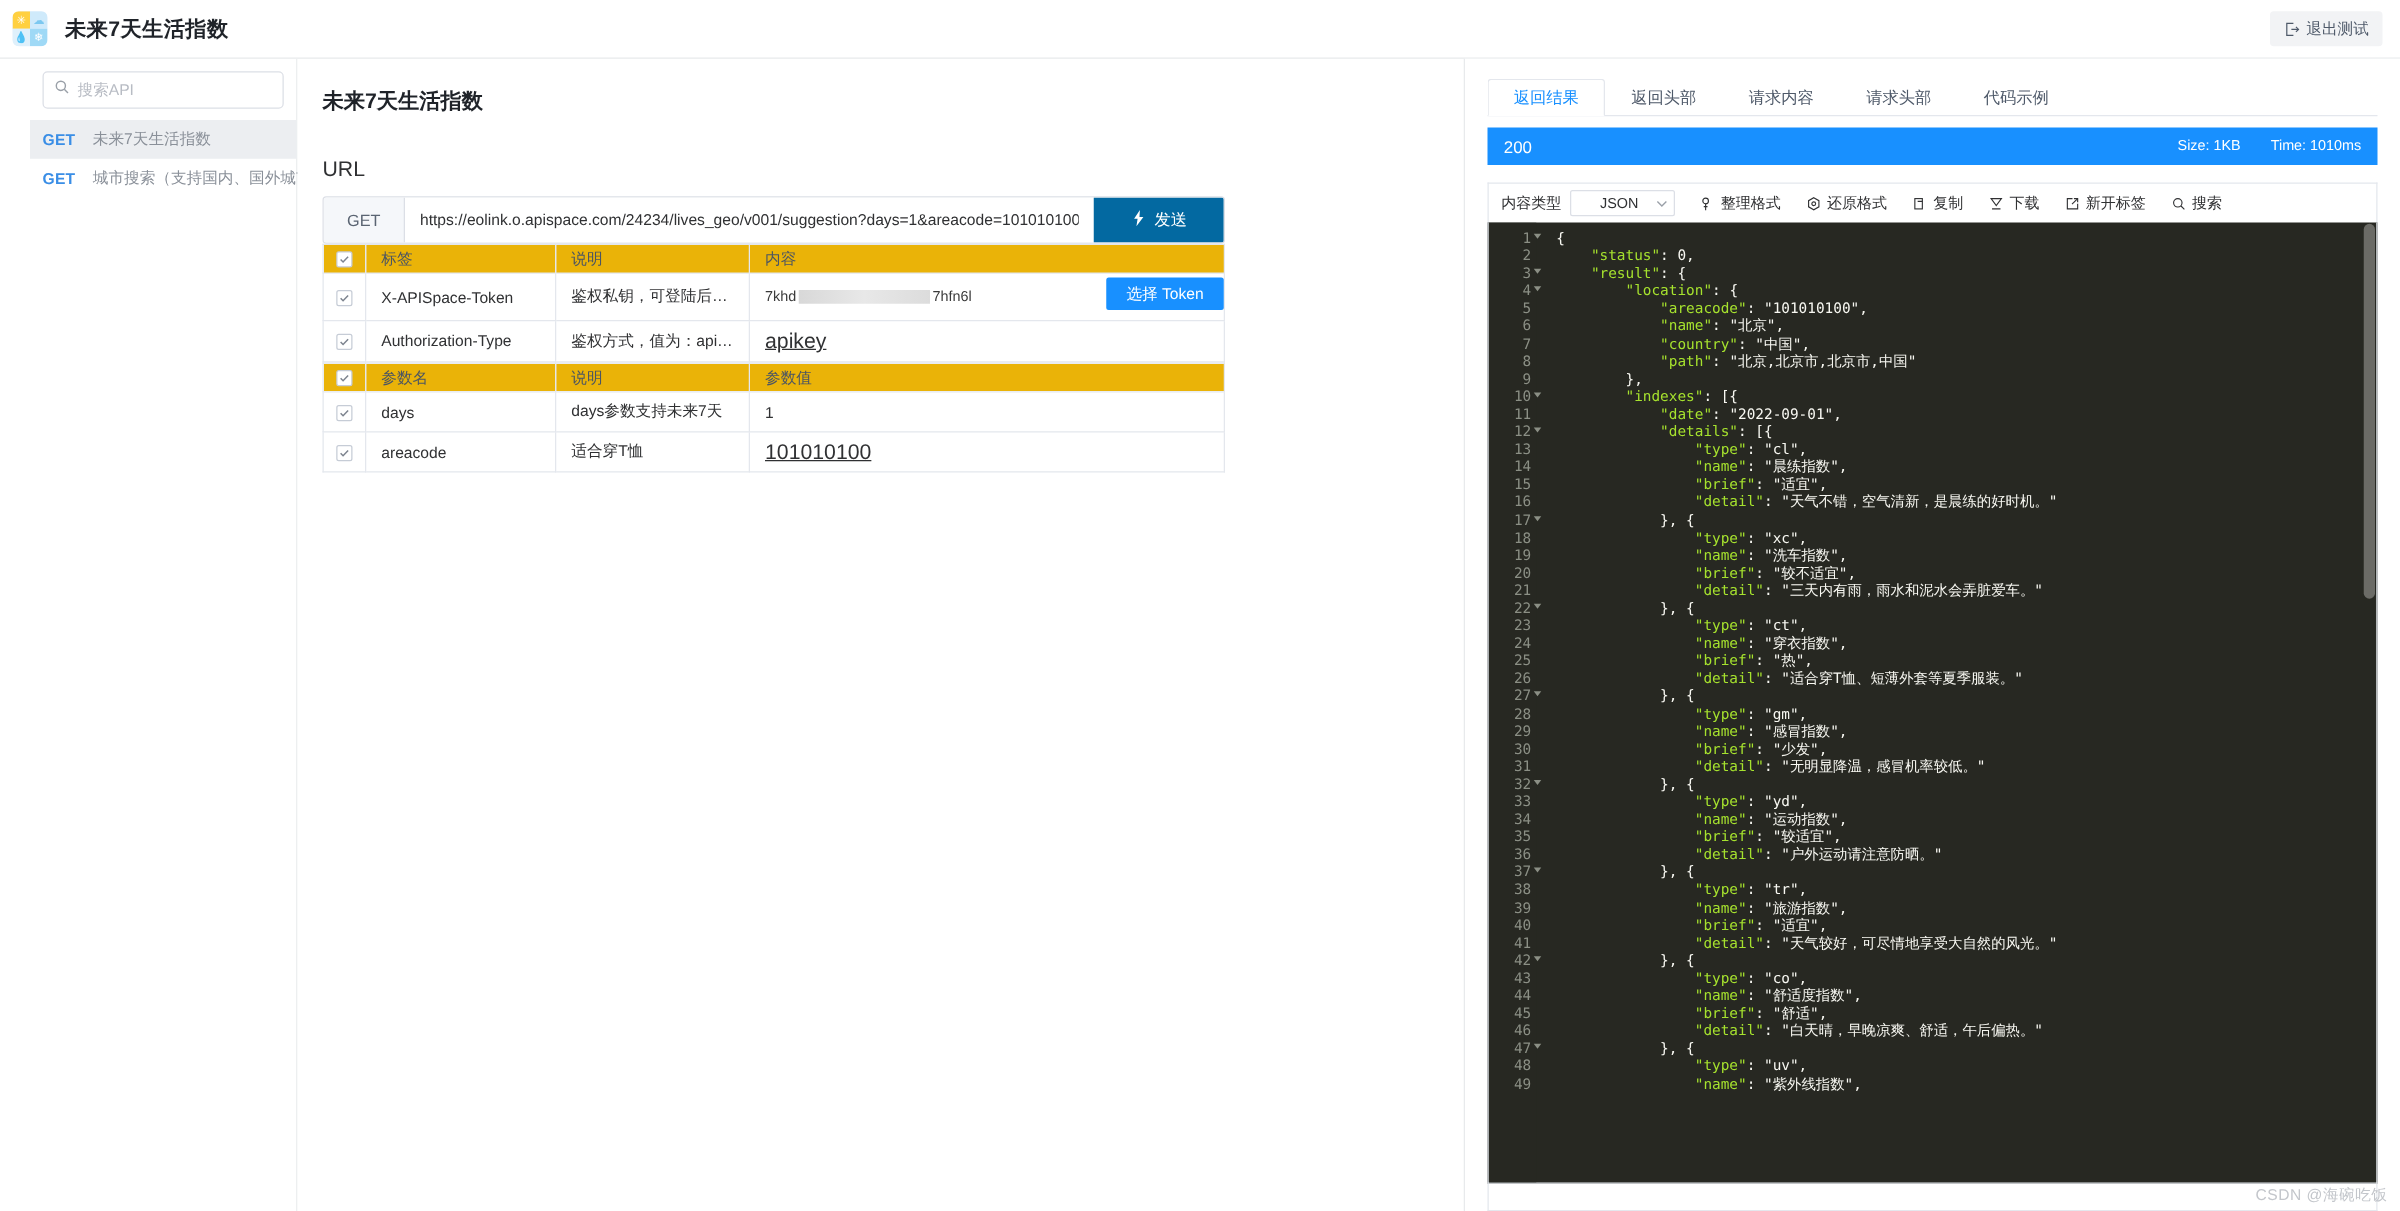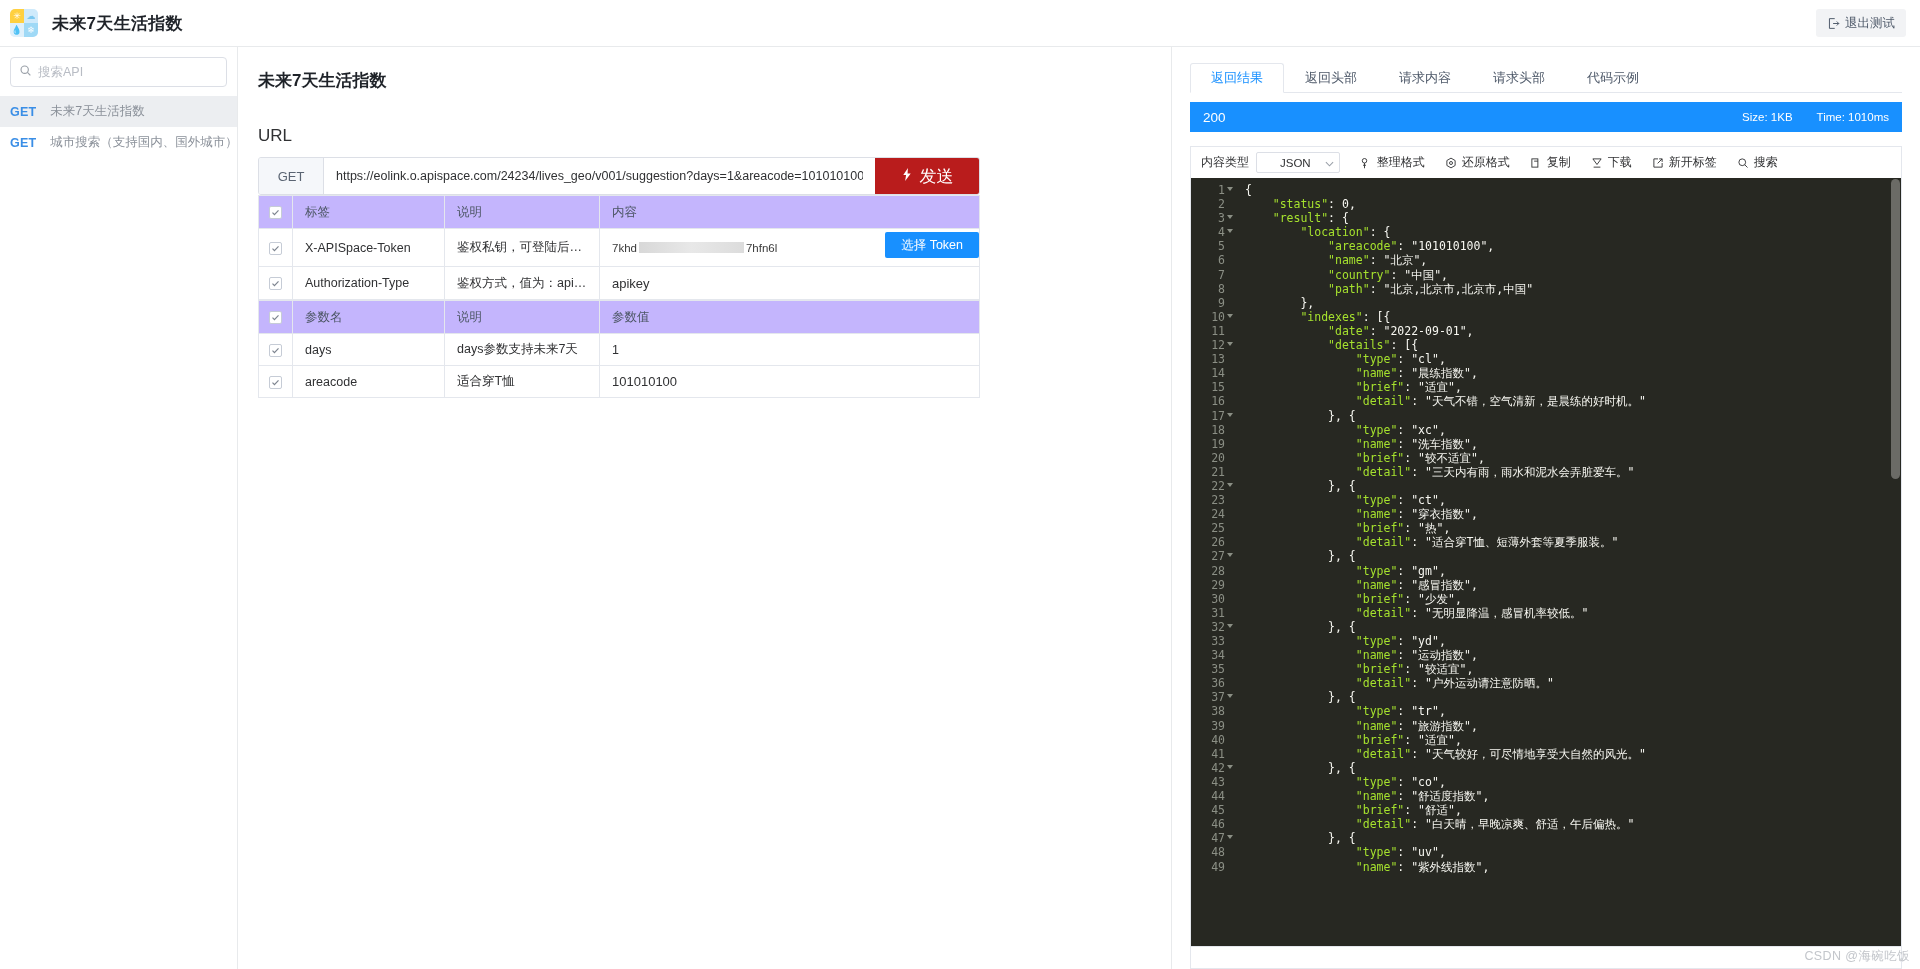--- a/index.html
+++ b/index.html
@@ -43,21 +43,21 @@
   }
   .logout-btn svg { display: block; }
 
   
   .body-wrap { display: flex; height: 922px; width: 100%; }
 
   
   .sidebar {
     width: 238px; flex: none; background: #ffffff;
     border-right: 1px solid #e8eaec;
-    display: flex; flex-direction: column;
+    display: flex; flex-direction: column; padding-left: 24px;
   }
   .search-wrap { padding: 10px 10px 9px 10px; }
   .search-box {
     height: 30px; border: 1px solid #dcdfe6; border-radius: 4px;
     display: flex; align-items: center; padding: 0 8px; gap: 6px;
     background: #fff;
   }
   .search-box input {
     border: none; outline: none; font-size: 12.5px; width: 100%;
     font-family: inherit; color: #303133; background: transparent;
@@ -100,36 +100,36 @@
   .url-method {
     width: 65px; flex: none; background: #f5f7fa; display: flex;
     align-items: center; justify-content: center; font-size: 13px;
     color: #5a6472; border-right: 1px solid #dcdfe6;
   }
   .url-input {
     flex: 1; border: none; outline: none; font-size: 12.5px;
     padding: 0 12px; font-family: inherit; color: #303133;
   }
   .send-btn {
-    width: 104px; flex: none; background: #b91c1c; color: #fff;
-    border: none; font-size: 17px; display: flex; align-items: center;
+    width: 104px; flex: none; background: #0369a1; color: #fff;
+    border: none; font-size: 13px; display: flex; align-items: center;
     justify-content: center; gap: 7px; cursor: pointer; font-family: inherit;
   }
 
   
   table.apitable {
     width: 722px; border-collapse: collapse; margin-left: 2px;
     table-layout: fixed; font-size: 12.5px;
   }
   table.apitable th, table.apitable td {
     border: 1px solid #e4e7ed; text-align: left; vertical-align: middle;
     padding: 0 12px; height: 32px; font-weight: normal; color: #303133;
     overflow: hidden; white-space: nowrap; text-overflow: ellipsis;
   }
-  table.apitable thead th { background: #c4b5fd; color: #4b5563; height: 33px; }
+  table.apitable thead th { background: #eab308; color: #4b5563; height: 23px; }
   .col-chk { width: 34px; padding: 0 !important; text-align: center !important; }
   .col-name { width: 152px; }
   .col-desc { width: 155px; }
   .chk {
     width: 13px; height: 13px; border: 1px solid #c6ccd6; border-radius: 2px;
     display: inline-flex; align-items: center; justify-content: center;
     background: #fff; vertical-align: middle; cursor: pointer;
   }
   .chk svg { display: block; }
   .tok-row { display: flex; align-items: center; position: relative; height: 100%; }
@@ -139,21 +139,21 @@
     background: linear-gradient(90deg,#d8d8d8,#e8e8e8,#dcdcdc);
     margin: 0 2px;
   }
   .tok-post { font-size: 11.5px; color: #3a3a3a; }
   .token-btn {
     position: absolute; right: -12px; top: 3px;
     background: #1890ff; color: #fff; border: none; border-radius: 2px;
     height: 26px; padding: 0 16px; font-size: 12.5px; cursor: pointer;
     font-family: inherit;
   }
-  .cell-small { font-size: 13px; }
+  .cell-small { font-size: 17px; text-decoration: underline; }
 
   
   .right {
     flex: 1; background: #fff; display: flex; flex-direction: column;
     padding: 0 18px 0 18px; position: relative;
   }
   .tabs {
     height: 37px; display: flex; align-items: flex-end; gap: 0;
     border-bottom: 1px solid #e4e7ed; margin-top: 9px;
   }

